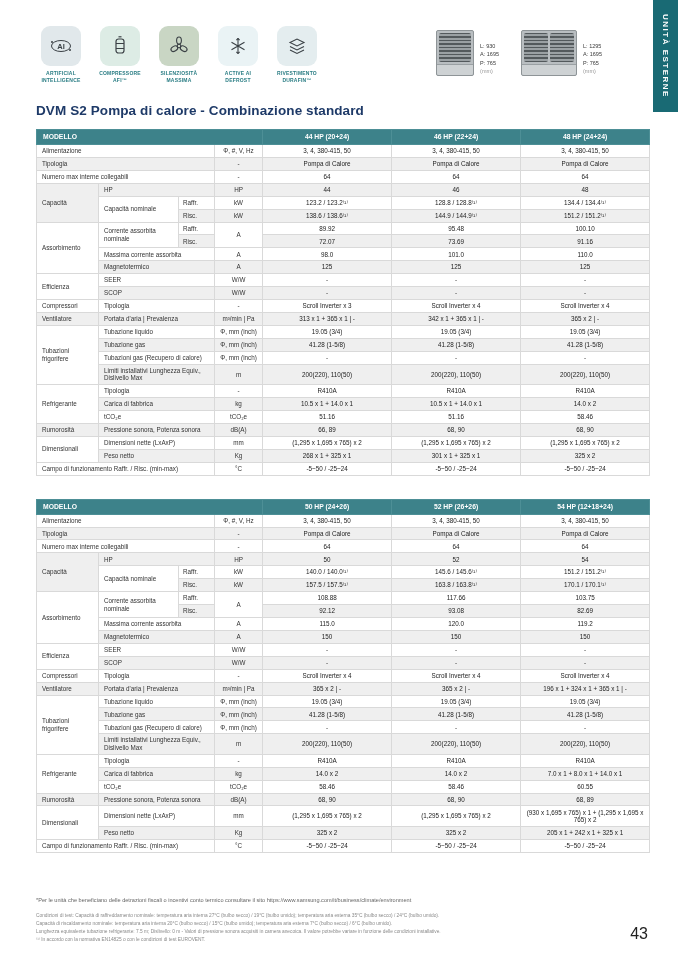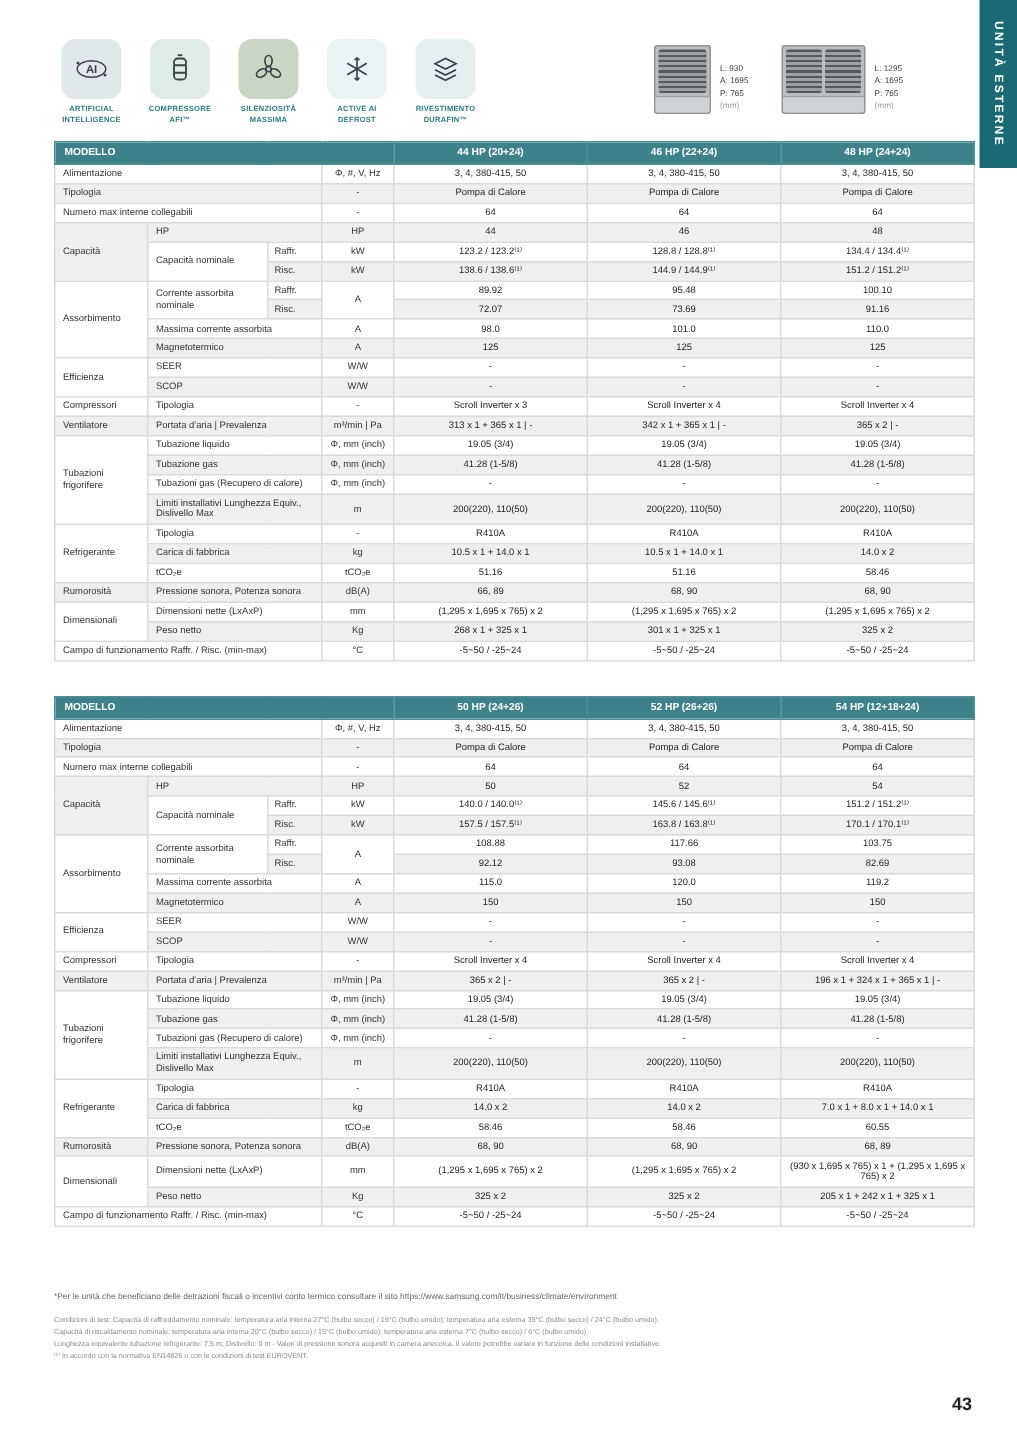--- a/index.html
+++ b/index.html
@@ -64,21 +64,21 @@
   table.spec td.l { text-align:left; padding-left:5px; color:#333; }
   table.spec td.s { text-align:left; padding-left:5px; color:#333; }
   table.spec td.r { text-align:left; padding-left:4px; color:#333; }
   table.spec td.u { text-align:center; color:#333; }
   table.spec td.v { text-align:center; color:#222; }
   table.spec tbody tr:nth-child(even) { background:#efefef; }
 
   
   .note-main { margin-top:44px; font-size:5.6px; color:#666; }
   .notes-small { margin-top:9px; font-size:4.8px; color:#8a8a8a; line-height:1.7; }
-  .page-num { position:absolute; right:30px; bottom:16px; font-size:12px; font-weight:bold; color:#222; }
+  .page-num { position:absolute; right:30px; bottom:16px; font-size:16px; font-weight:normal; color:#222; }
 
   svg.ic { width:24px; height:24px; }
 </style>
 </head>
 <body>
 
 <div class="page">
 
   <div class="side-tab">
     <span>UNITÀ ESTERNE</span>
@@ -168,20 +168,21 @@
           <div class="dims">
             <div>L: 1295</div>
             <div>A: 1695</div>
             <div>P: 765</div>
             <div class="mm">(mm)</div>
           </div>
         </div>
       </div>
     </div>
 
+    <h1 class="title">DVM S2 Pompa di calore - Combinazione standard</h1>
 
     <table class="spec">
         <colgroup>
           <col style="width: 62px;">
           <col style="width: 80px;">
           <col style="width: 36px;">
           <col style="width: 48px;">
           <col style="width: 129px;">
           <col style="width: 129px;">
           <col style="width: 129px;">

